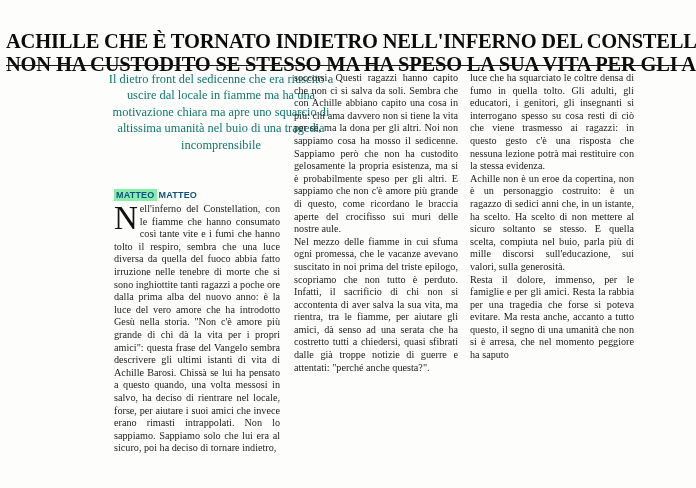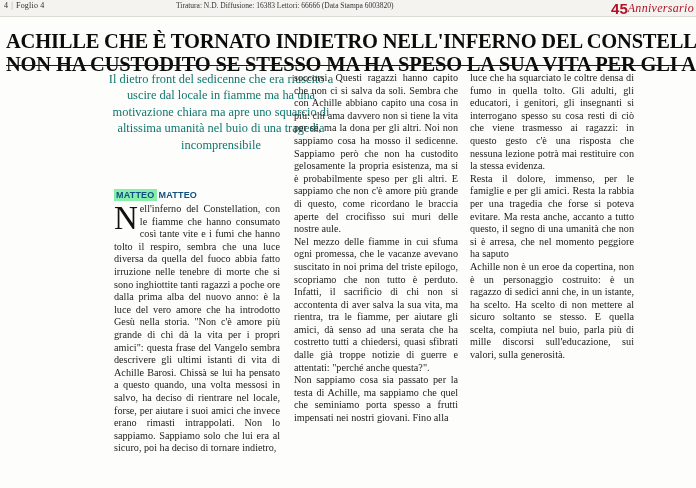--- a/index.html
+++ b/index.html
@@ -191,52 +191,42 @@
     height: 10px;
     background: linear-gradient(to bottom, rgba(253,253,251,0), rgba(253,253,251,1));
     pointer-events: none;
   }
 </style>
 </head>
 <body>
 
 <div class="page">
 
-  <div class="masthead">
-    <div class="masthead-left">
-      <span>4</span><span class="pipe">|</span><span>Foglio 4</span>
-    </div>
-    <div class="masthead-center">Tiratura: N.D. Diffusione: 16383 Lettori: 66666 (Data Stampa 6003820)</div>
-    <div class="masthead-right">
-      <span class="num">45</span><span class="anniv">Anniversario</span>
-    </div>
-  </div>
 
   <h1 class="headline">
     <span>ACHILLE CHE È TORNATO INDIETRO NELL'INFERNO DEL CONSTELLATION</span>
     <span class="line2">NON HA CUSTODITO SE STESSO MA HA SPESO LA SUA VITA PER GLI ALTRI</span>
   </h1>
   <div class="head-rule"></div>
 
   <div class="standfirst">Il dietro front del sedicenne che era riuscito a uscire dal locale in fiamme ma ha una motivazione chiara ma apre uno squarcio di altissima umanità nel buio di una tragedia incomprensibile</div>
 
   <div class="byline">
     <span class="name">MATTEO</span><span class="surname">MATTEO</span>
   </div>
 
   <div class="col" id="col1">
     <p><span class="dropcap">N</span><span>ell'inferno del Constellation, con le fiamme che hanno consumato così tante vite e i fumi che hanno tolto il respiro, sembra che una luce diversa da quella del fuoco abbia fatto irruzione nelle tenebre di morte che si sono inghiottite tanti ragazzi a poche ore dalla prima alba del nuovo anno: è la luce del vero amore che ha introdotto Gesù nella storia. "Non c'è amore più grande di chi dà la vita per i propri amici": questa frase del Vangelo sembra descrivere gli ultimi istanti di vita di Achille Barosi. Chissà se lui ha pensato a questo quando, una volta messosi in salvo, ha deciso di rientrare nel locale, forse, per aiutare i suoi amici che invece erano rimasti intrappolati. Non lo sappiamo. Sappiamo solo che lui era al sicuro, poi ha deciso di tornare indietro,</span></p>
   </div>
 
   <div class="col" id="col2">
     <p>soccorsi. Questi ragazzi hanno capito che non ci si salva da soli. Sembra che con Achille abbiano capito una cosa in più: chi ama davvero non si tiene la vita per sé, ma la dona per gli altri. Noi non sappiamo cosa ha mosso il sedicenne. Sappiamo però che non ha custodito gelosamente la propria esistenza, ma si è probabilmente speso per gli altri. E sappiamo che non c'è amore più grande di questo, come ricordano le braccia aperte del crocifisso sui muri delle nostre aule.</p>
     <p>Nel mezzo delle fiamme in cui sfuma ogni promessa, che le vacanze avevano suscitato in noi prima del triste epilogo, scopriamo che non tutto è perduto. Infatti, il sacrificio di chi non si accontenta di aver salva la sua vita, ma rientra, tra le fiamme, per aiutare gli amici, dà senso ad una serata che ha costretto tutti a chiedersi, quasi sfibrati dalle già troppe notizie di guerre e attentati: "perché anche questa?".</p>
-    <p>Non sappiamo cosa sia passato per la testa di Achille, ma sappiamo che quel che seminiamo porta spesso a frutti impensati nei nostri giovani. Fino alla</p>
   </div>
 
   <div class="col" id="col3">
     <p>luce che ha squarciato le coltre densa di fumo in quella tolto. Gli adulti, gli educatori, i genitori, gli insegnanti si interrogano spesso su cosa resti di ciò che viene trasmesso ai ragazzi: in questo gesto c'è una risposta che nessuna lezione potrà mai restituire con la stessa evidenza.</p>
+    <p>Achille non è un eroe da copertina, non è un personaggio costruito: è un ragazzo di sedici anni che, in un istante, ha scelto. Ha scelto di non mettere al sicuro soltanto se stesso. E quella scelta, compiuta nel buio, parla più di mille discorsi sull'educazione, sui valori, sulla generosità.</p>
     <p>Resta il dolore, immenso, per le famiglie e per gli amici. Resta la rabbia per una tragedia che forse si poteva evitare. Ma resta anche, accanto a tutto questo, il segno di una umanità che non si è arresa, che nel momento peggiore ha saputo</p>
-    <p>Achille non è un eroe da copertina, non è un personaggio costruito: è un ragazzo di sedici anni che, in un istante, ha scelto. Ha scelto di non mettere al sicuro soltanto se stesso. E quella scelta, compiuta nel buio, parla più di mille discorsi sull'educazione, sui valori, sulla generosità.</p>
   </div>
 
   <div class="fade-bottom"></div>
 </div>
 
 </body></html>

